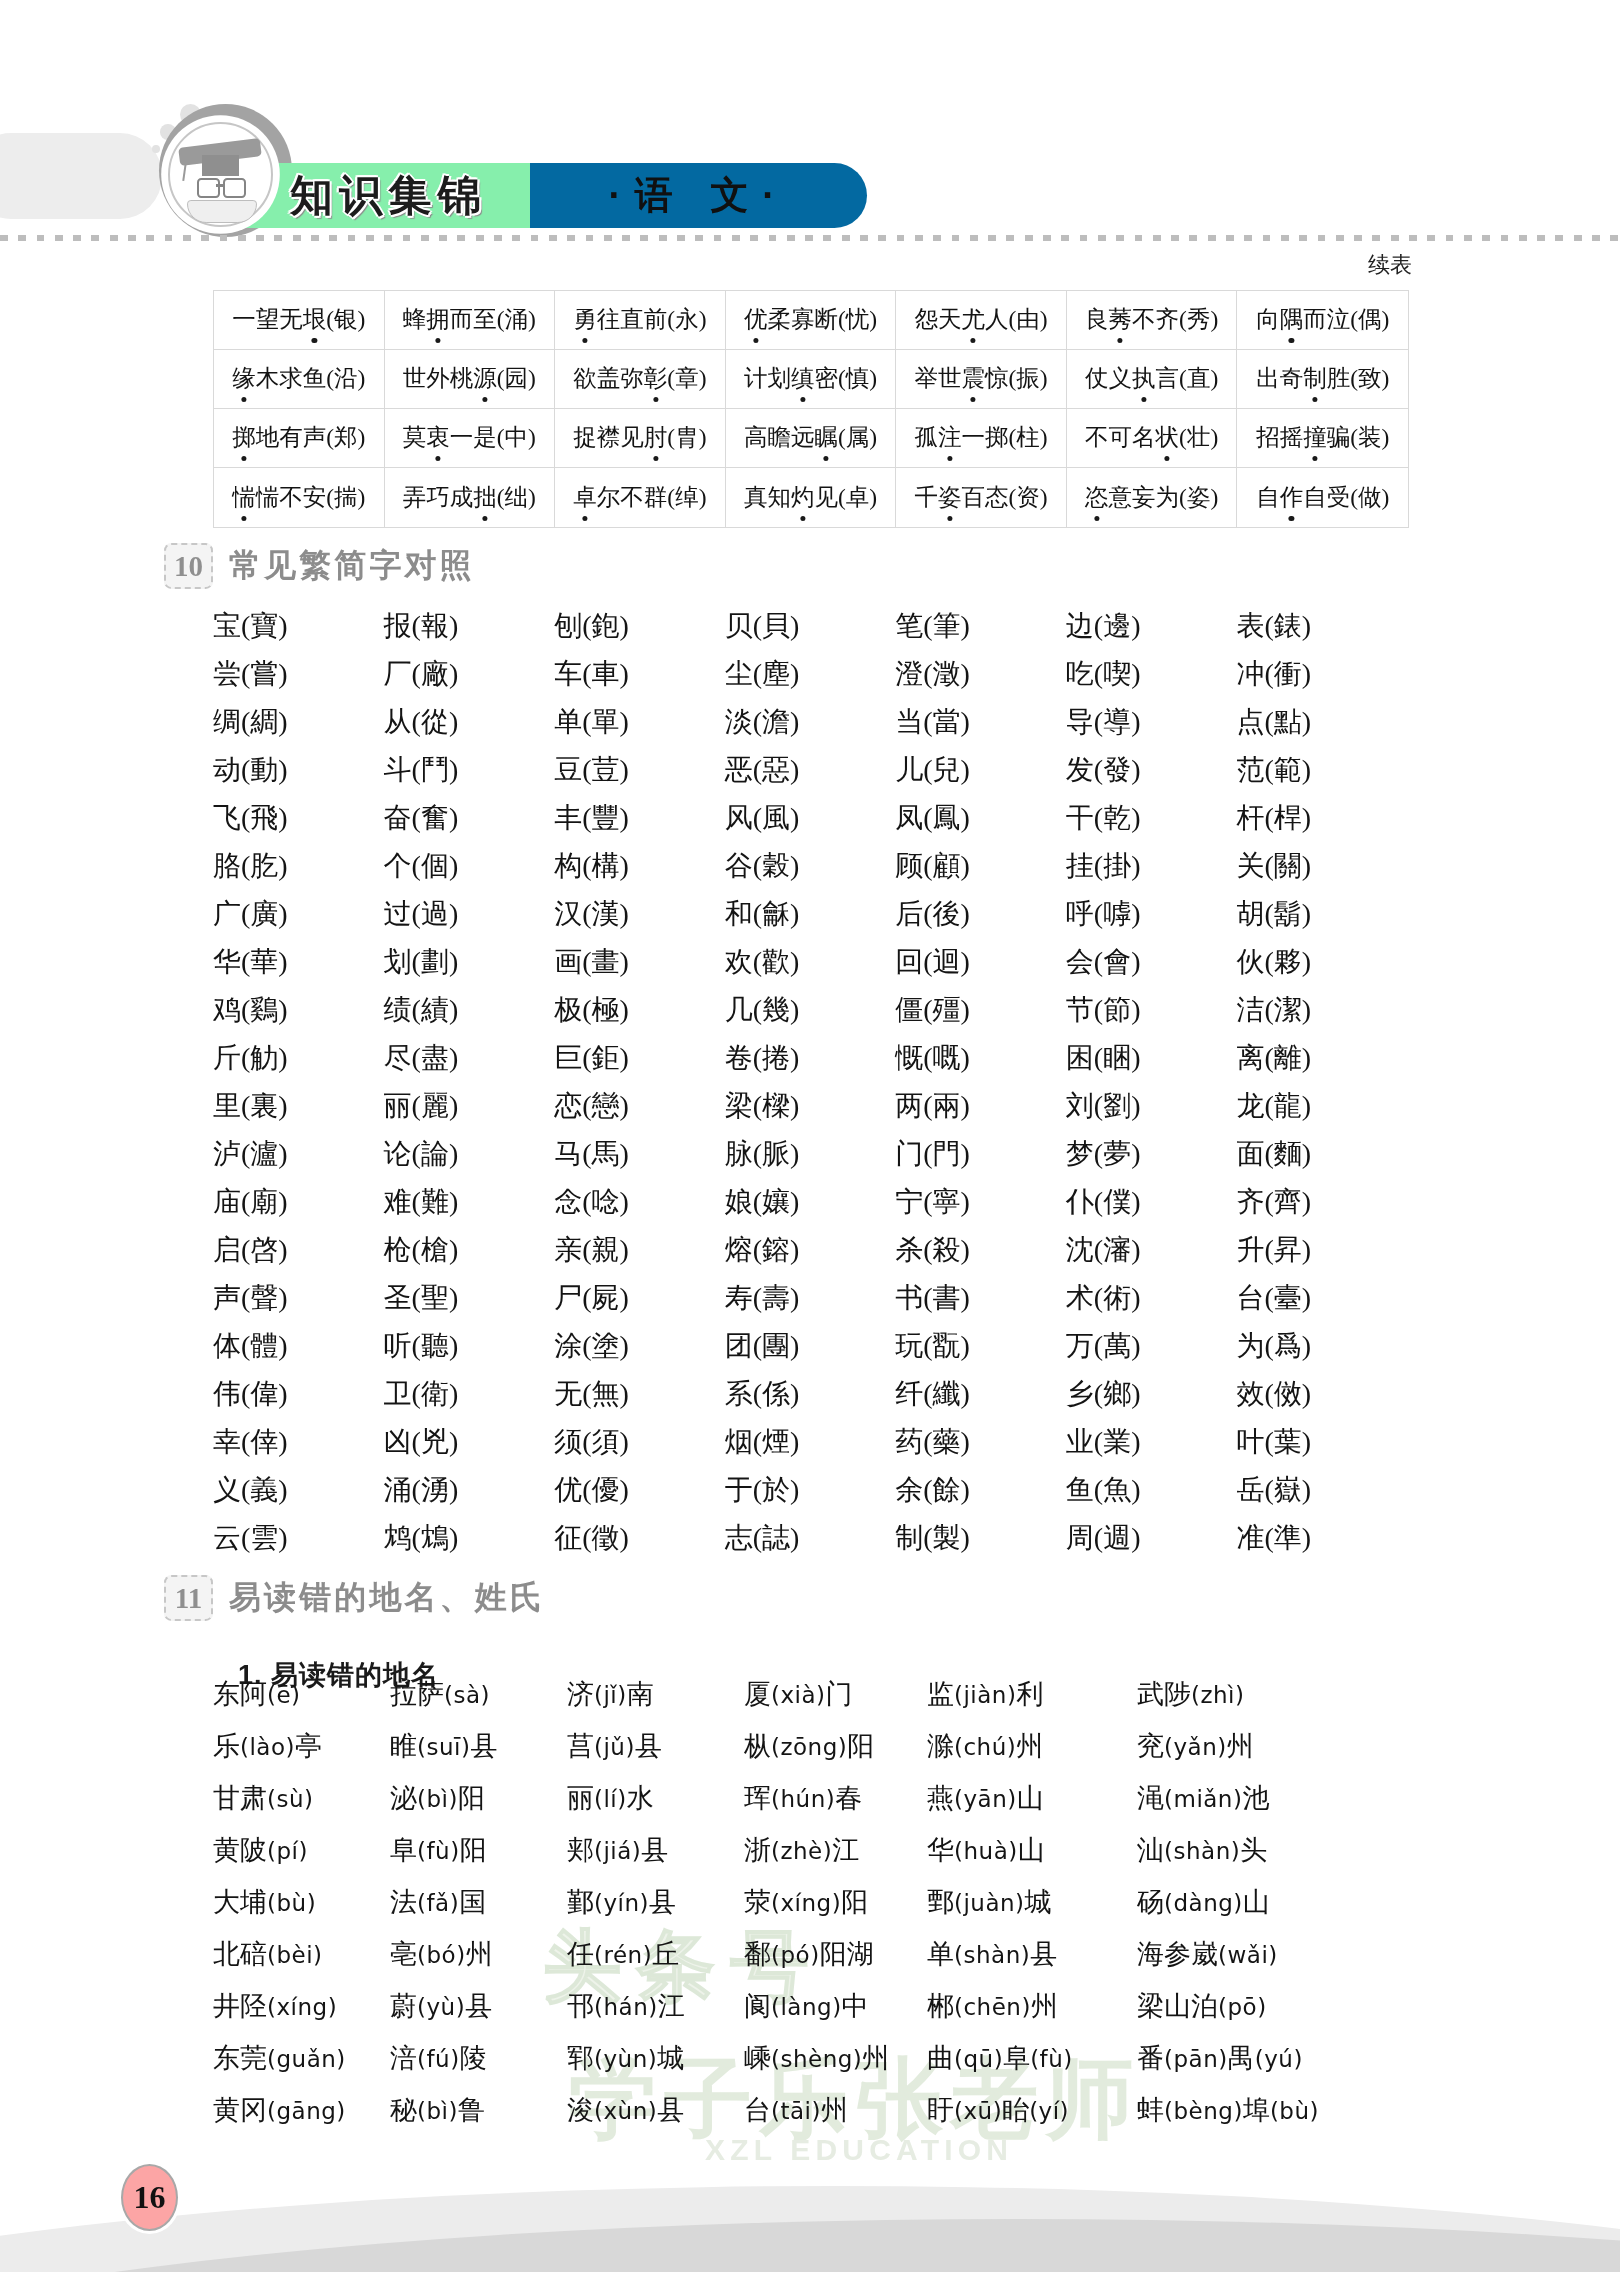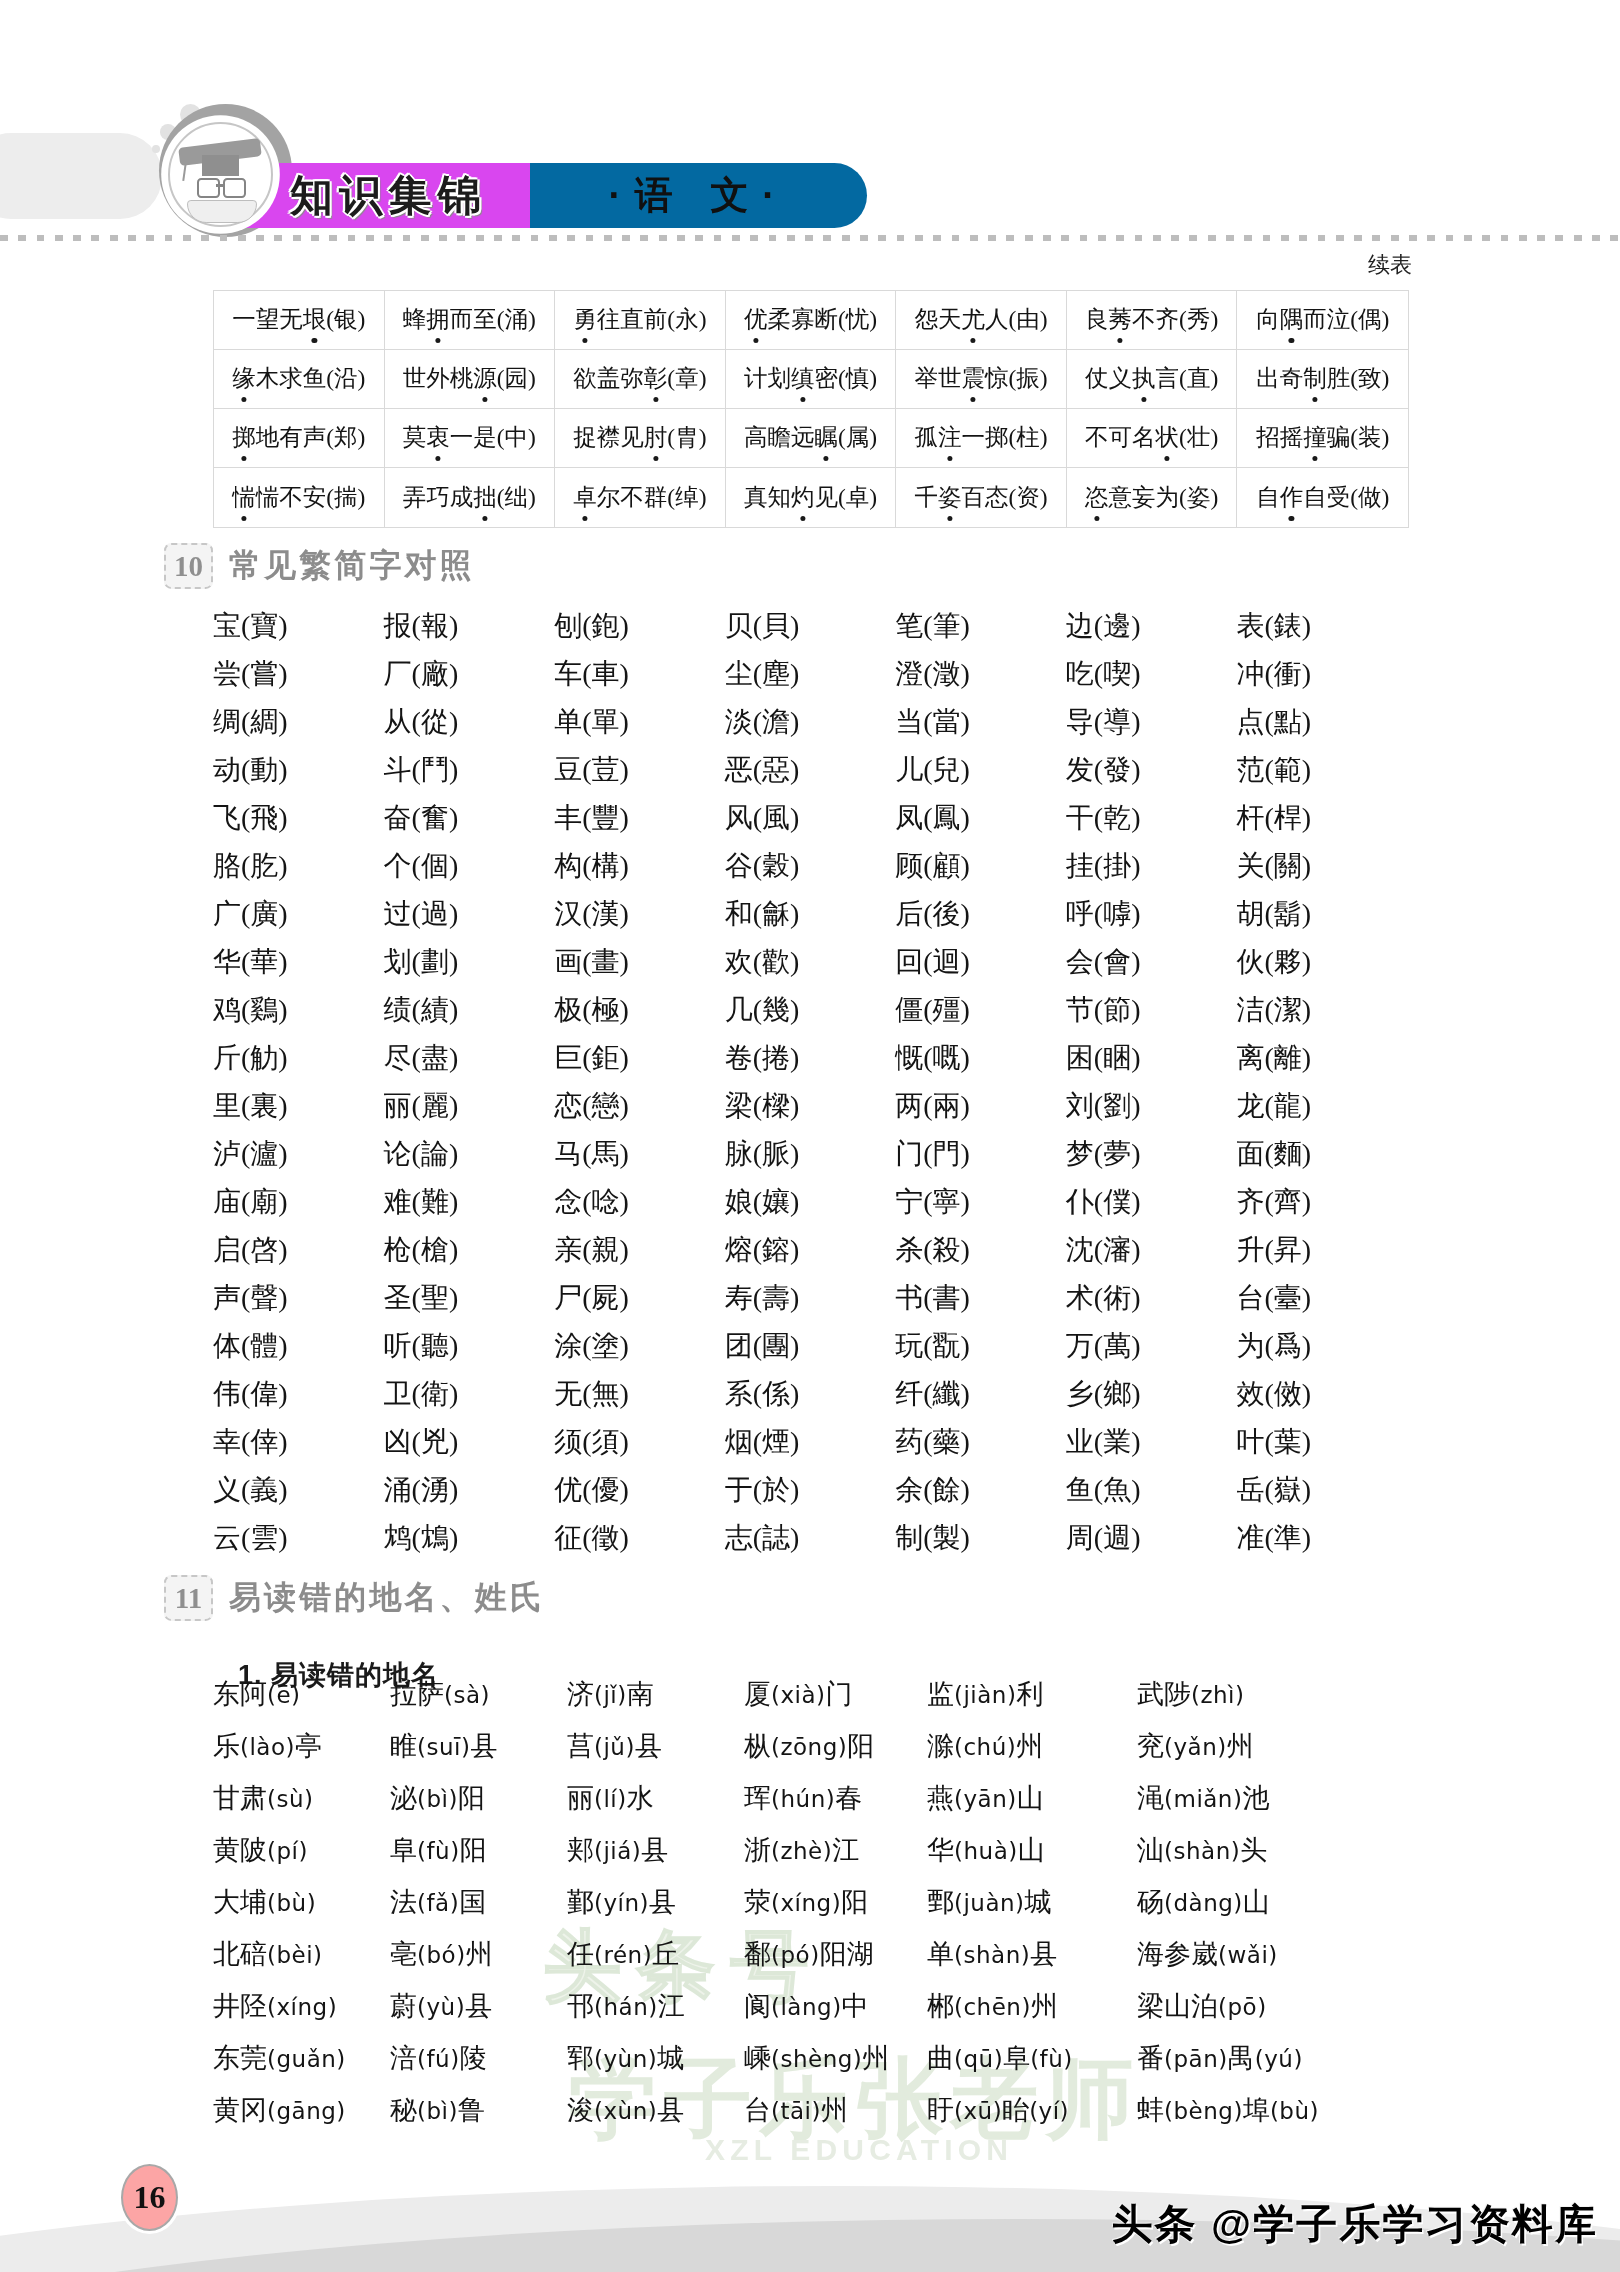--- a/index.html
+++ b/index.html
@@ -8,21 +8,21 @@
 
   
   .hdr-left-bar{position:absolute;left:-31px;top:133px;width:193px;height:86px;
         background:#ededed;border-radius:42px;}
   .bubble{position:absolute;border-radius:50%;background:#e2e2e2;}
   .b1{left:160px;top:124px;width:15.7px;height:15.7px;}
   .b2{left:180px;top:104px;width:21px;height:21px;}
   .b3{left:152px;top:145px;width:8.4px;height:8.4px;}
   .hdr-swoosh{position:absolute;left:159px;top:104px;width:133px;height:133px;border-radius:50%;
         background:#a3a3a3;}
-  .hdr-dark-banner{position:absolute;left:246px;top:163px;width:285px;height:65px;background:#d946ef;
+  .hdr-dark-banner{position:absolute;left:246px;top:163px;width:285px;height:65px;background:#86efac;
         display:flex;align-items:center;justify-content:center;}
   .hdr-dark-banner span{font-family:"Liberation Sans","DejaVu Sans",sans-serif;font-weight:900;
         font-size:43px;letter-spacing:6.3px;color:#1c1c1c;
         text-shadow:-2.1px 0 0 #fff,2.1px 0 0 #fff,0 -2.1px 0 #fff,0 2.1px 0 #fff,-1.6px -1.6px 0 #fff,1.6px 1.6px 0 #fff,2.6px 2.6px 1px #8a8a8a;}
   .hdr-light-banner{position:absolute;left:530px;top:163px;width:337px;height:65px;background:#0369a1;
         border-radius:0 37px 37px 0;display:flex;align-items:center;justify-content:center;}
   .hdr-light-banner span{font-family:"Liberation Sans","DejaVu Sans",sans-serif;font-weight:900;
         font-size:38px;letter-spacing:13.6px;color:#101010;}
   .mascot{position:absolute;left:168px;top:122px;width:101px;height:101px;border-radius:50%;
         background:#ffffff;border:2.6px solid #c6c6c6;box-shadow:0 0 0 6.8px #ffffff;}
@@ -591,16 +591,15 @@
 
   <div class="wm wm1">头条号</div>
   <div class="wm wm2">学子乐张老师</div>
   <div class="wm wm3">XZL EDUCATION</div>
 
   <div class="wave w1"></div>
   <div class="wave w2"></div>
   <div class="page-badge">
     <span>16</span>
   </div>
-  <div class="credit">头条 @学子乐学习资料库</div>
 
 </div>
 
 
 </body></html>

